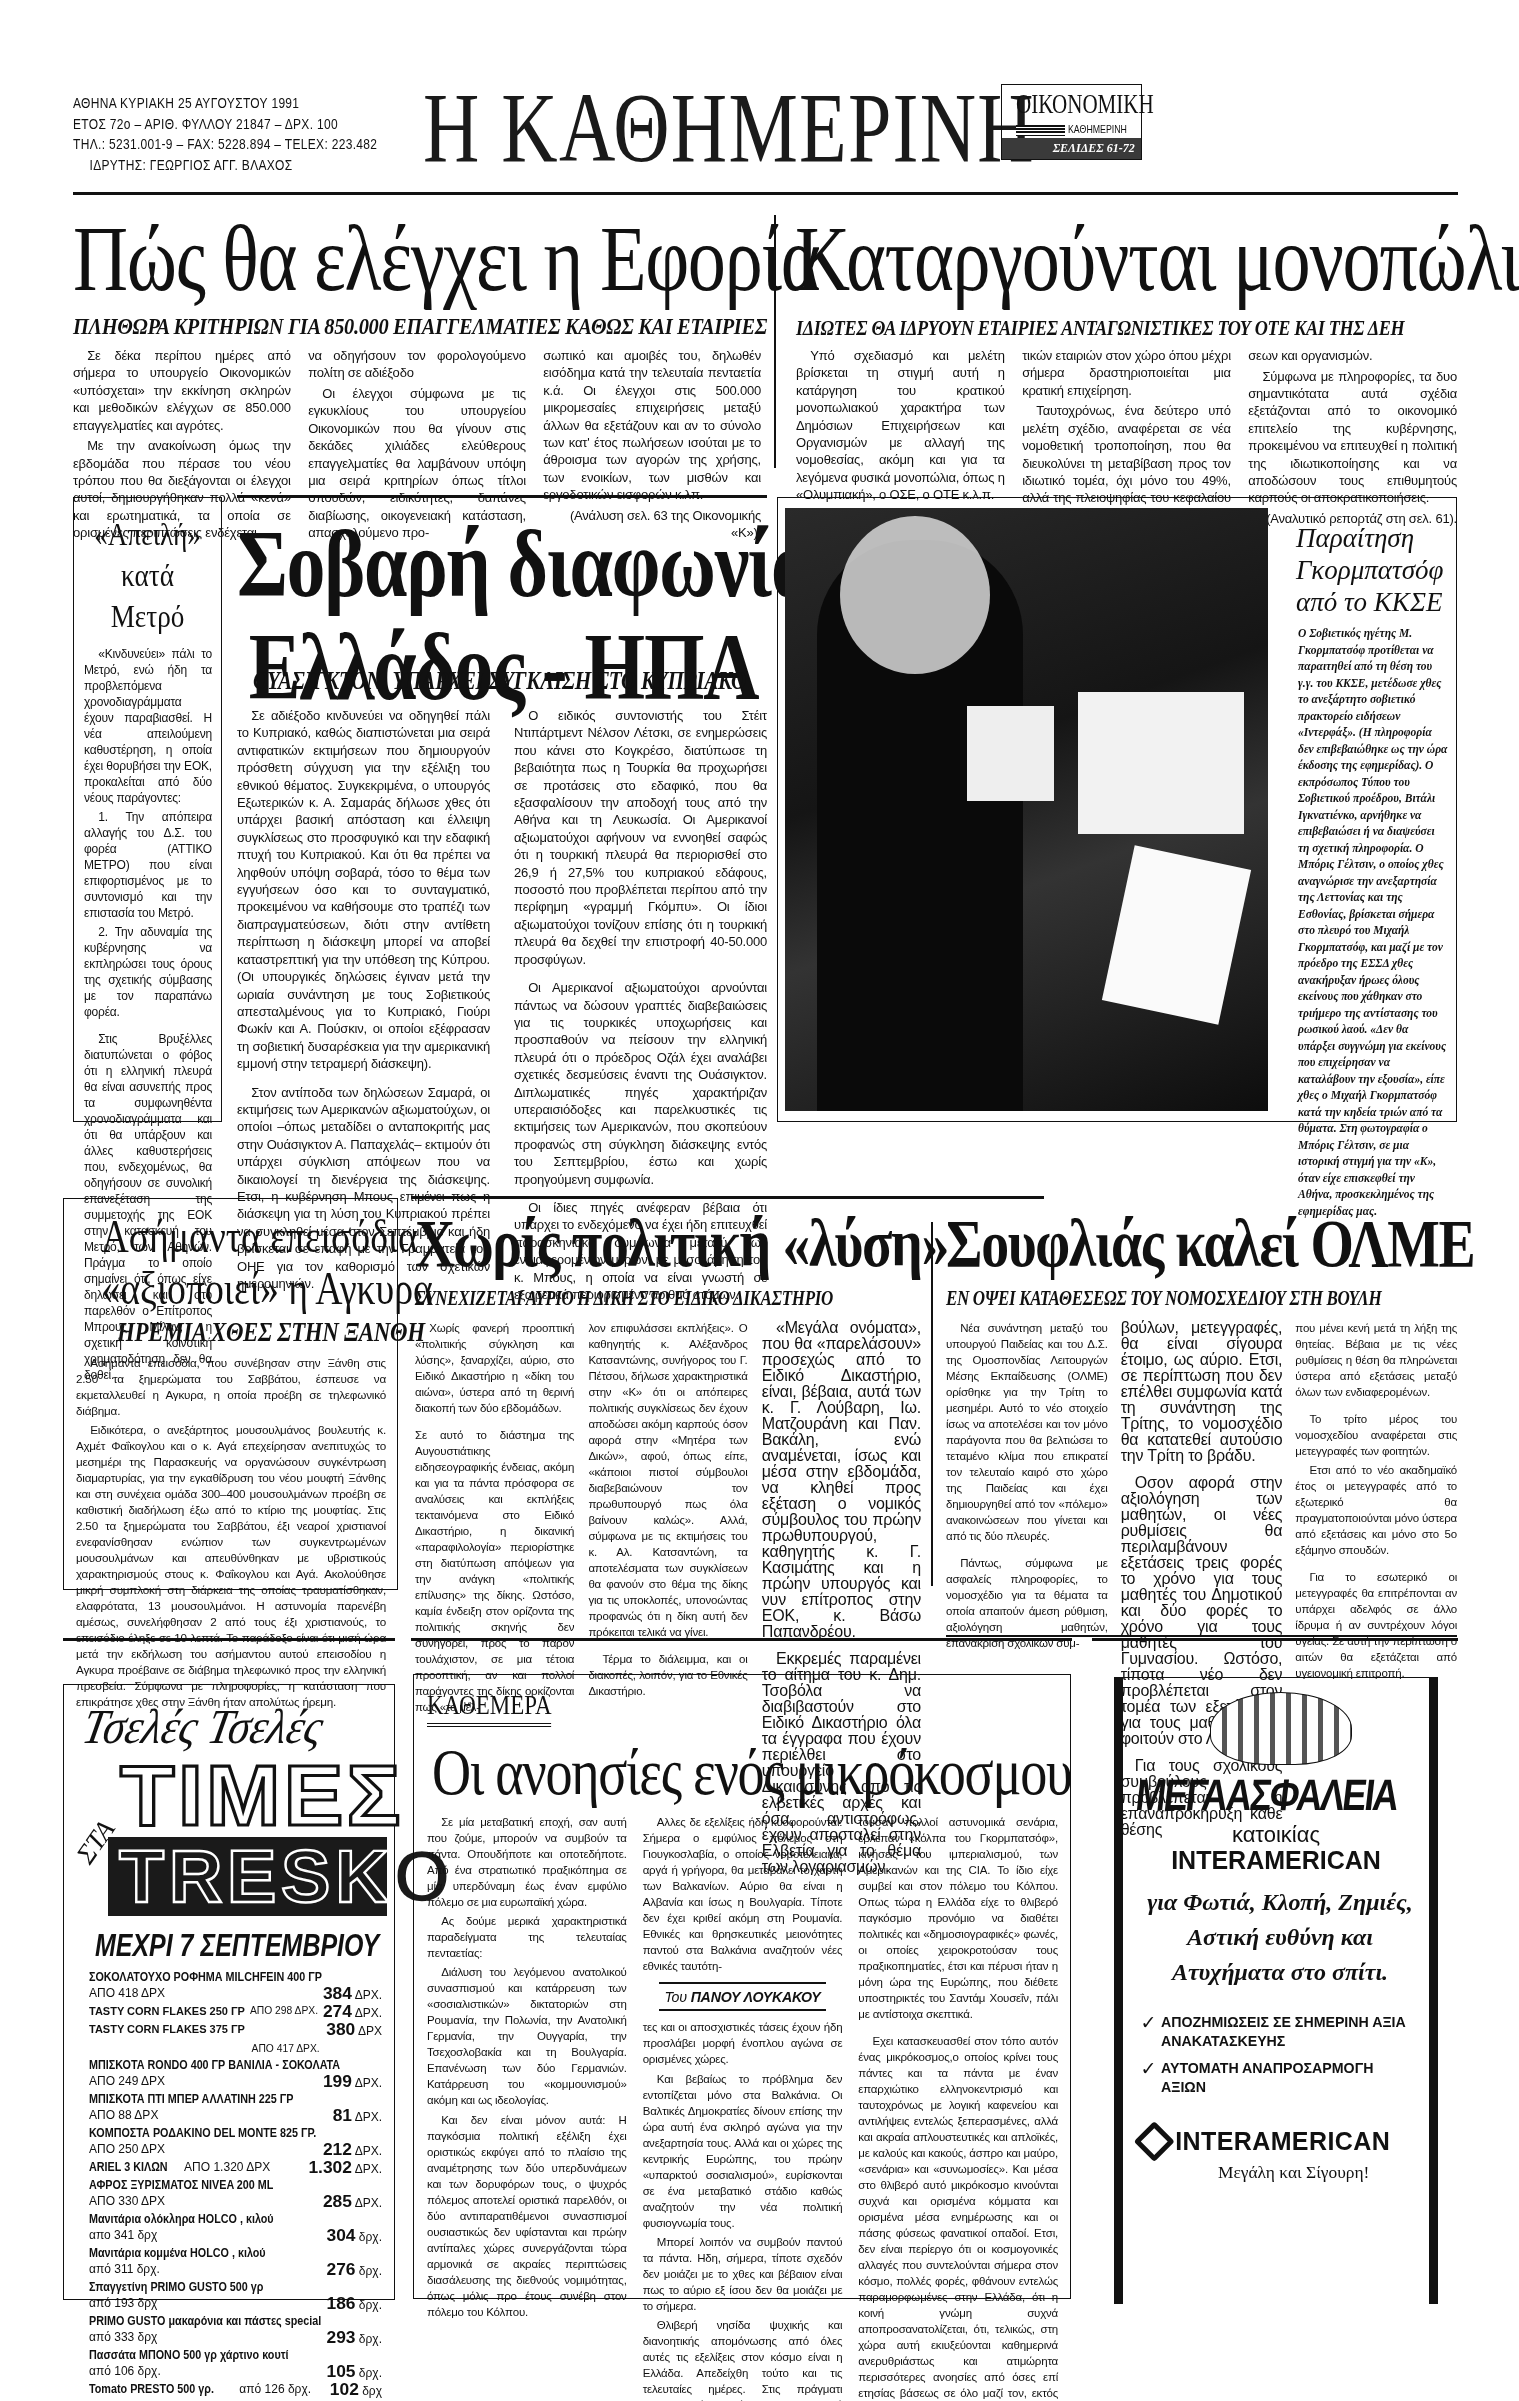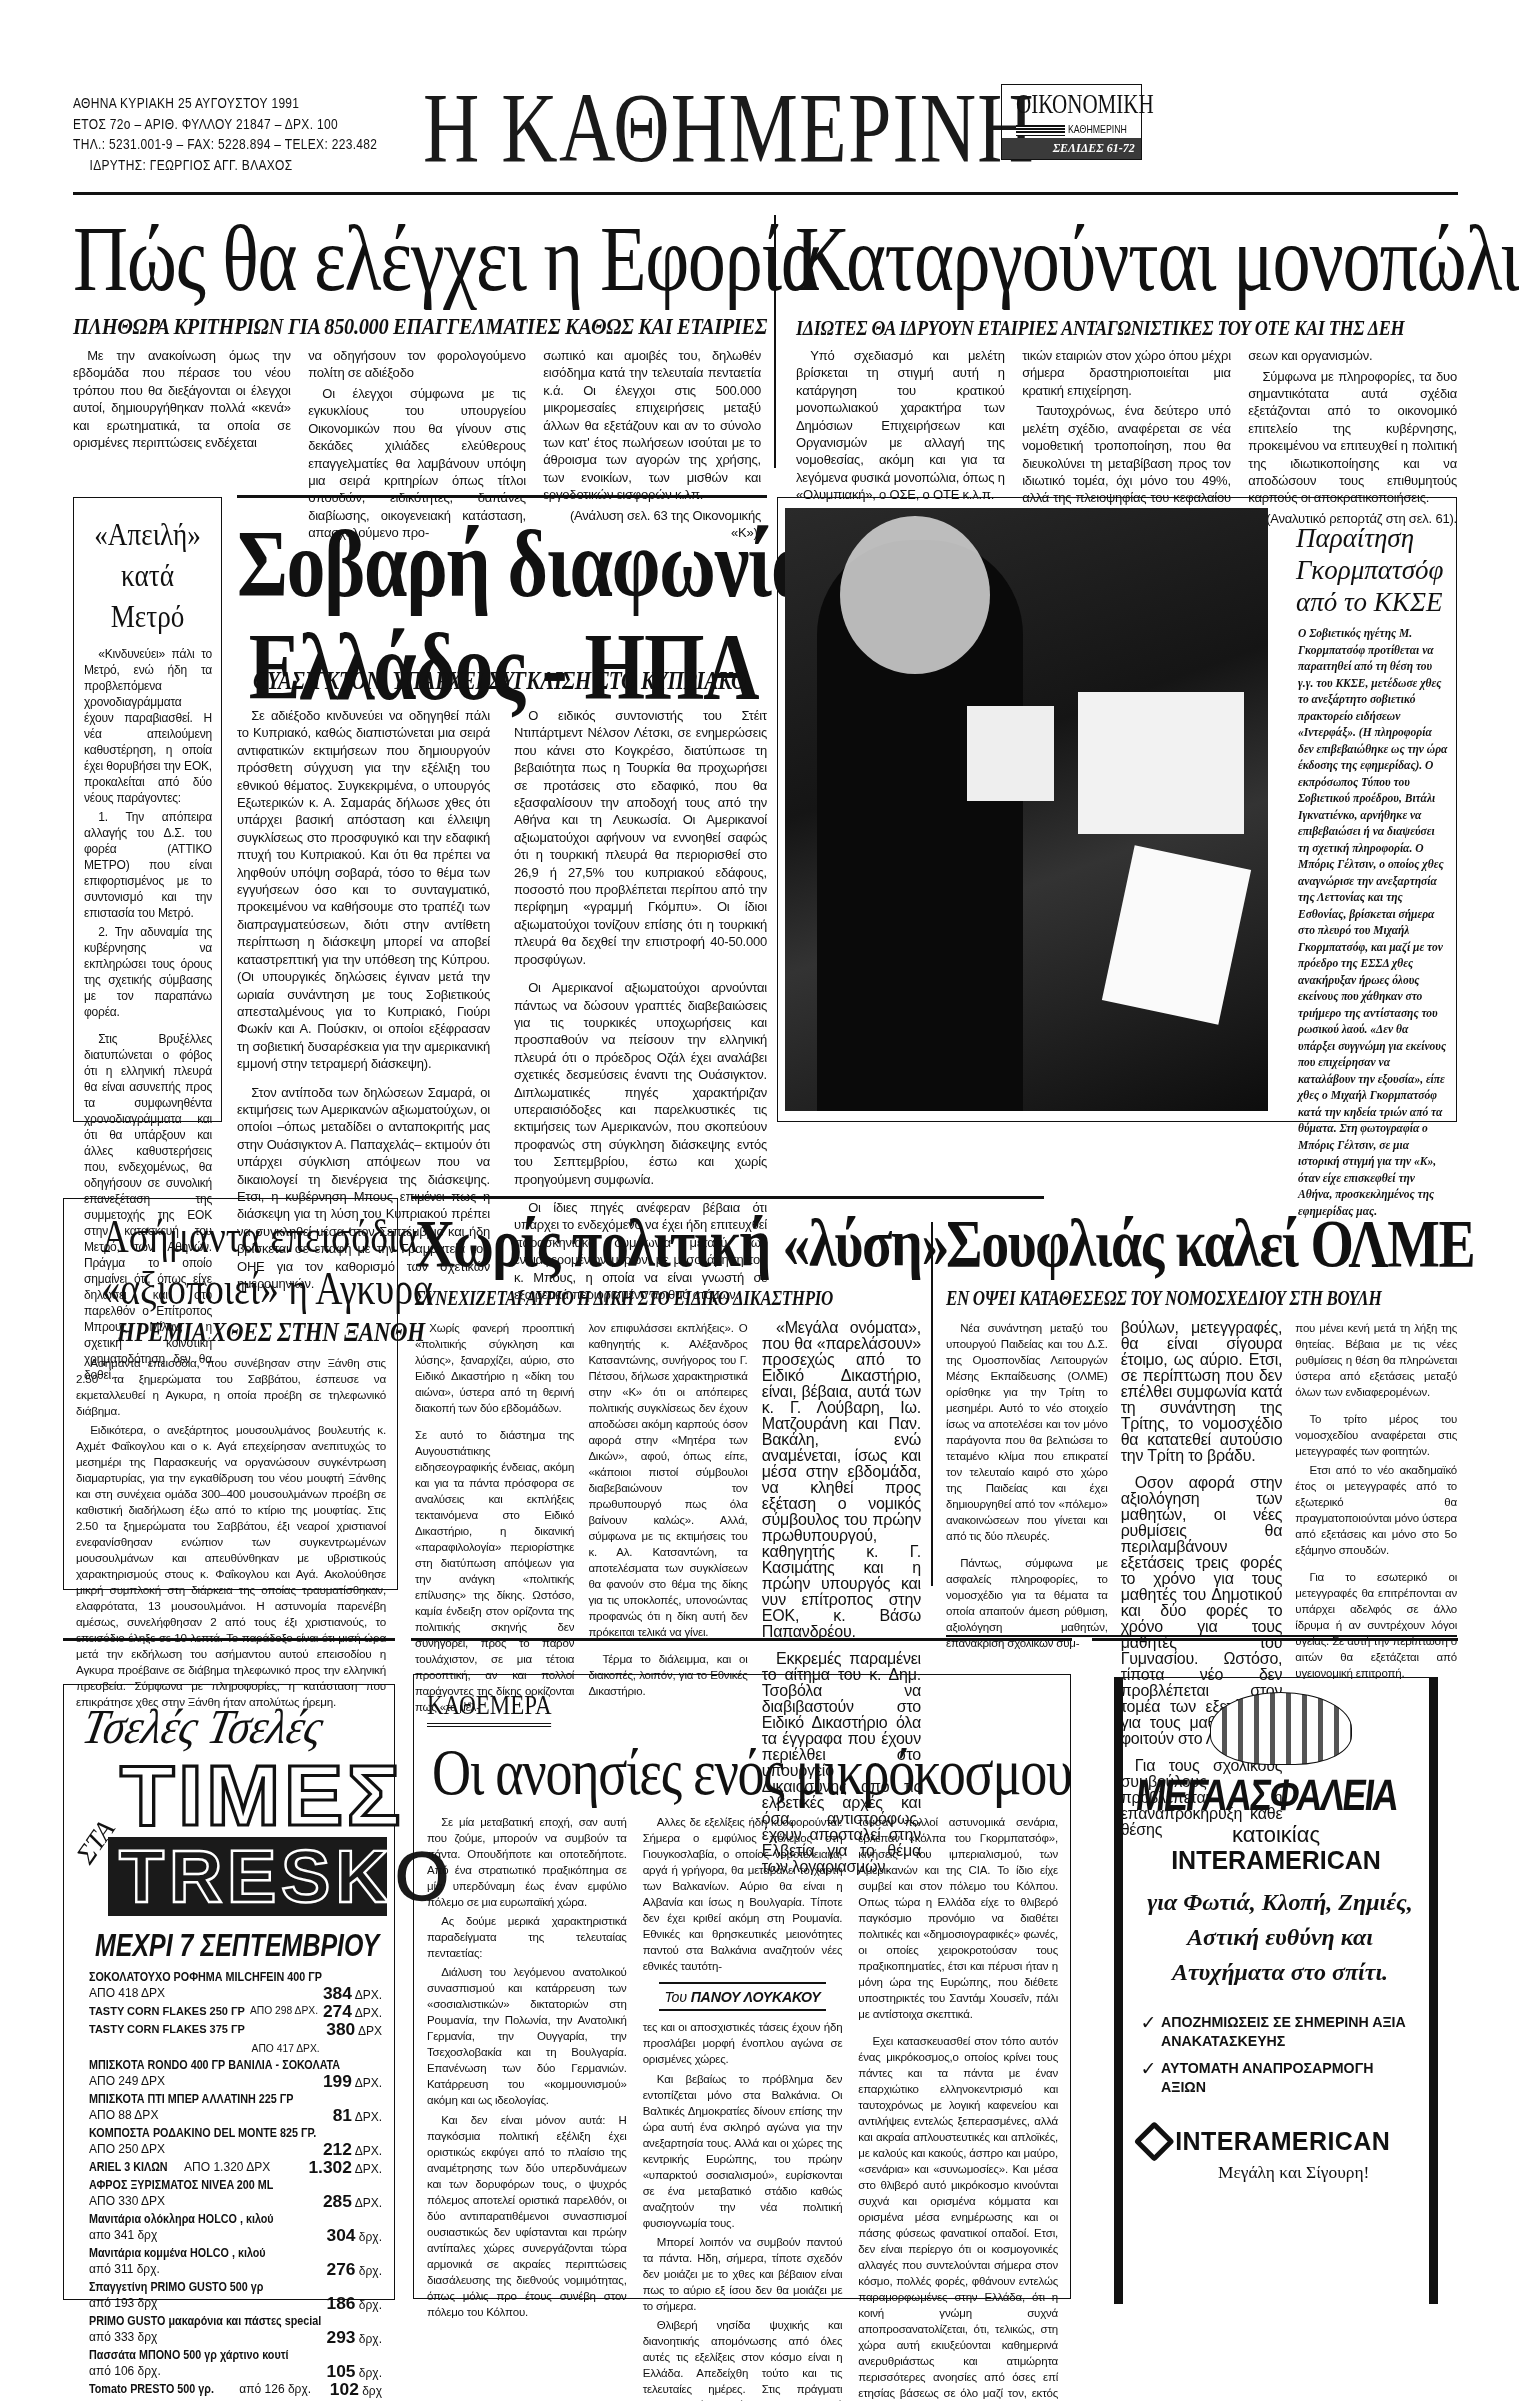--- a/index.html
+++ b/index.html
@@ -40,20 +40,21 @@
   <div style="position:absolute; left:14.2px; top:40px; width:49px; height:11px; background:repeating-linear-gradient(#111 0 1.6px, #fff 1.6px 3.2px);"></div>
   <div class="sans" style="position:absolute; left:66px; top:38px; font-size:11px; transform:scaleX(0.8); transform-origin:left top; white-space:nowrap;">ΚΑΘΗΜΕΡΙΝΗ</div>
   <div class="serif" style="position:absolute; left:0; right:0; bottom:0; height:20.6px; background:#3a3a3a; color:#fff; font-size:12px; font-weight:bold; font-style:italic; line-height:20.6px; text-align:right; padding-right:6.3px;">ΣΕΛΙΔΕΣ 61-72</div>
 </div>
 <div class="rule" style="left:73px; top:192px; width:1385px; height:3.2px;"></div>
 
 <div class="abs hl" style="left:73px; top:212px; font-size:93px;">Πώς θα ελέγχει η Εφορία</div>
 <div class="abs kicker" style="left:73px; top:313px; font-size:24px;">ΠΛΗΘΩΡΑ ΚΡΙΤΗΡΙΩΝ ΓΙΑ 850.000 ΕΠΑΓΓΕΛΜΑΤΙΕΣ ΚΑΘΩΣ ΚΑΙ ΕΤΑΙΡΙΕΣ</div>
 <div class="cols" style="left:73px; top:347px; width:688px; height:119px;">
   <div class="col">
+      <p>Σε δέκα περίπου ημέρες από σήμερα το υπουργείο Οικονομικών «υπόσχεται» την εκκίνηση σκληρών και μεθοδικών ελέγχων σε 850.000 επαγγελματίες και αγρότες.</p>
       <p>Με την ανακοίνωση όμως την εβδομάδα που πέρασε του νέου τρόπου που θα διεξάγονται οι έλεγχοι αυτοί, δημιουργήθηκαν πολλά «κενά» και ερωτηματικά, τα οποία σε ορισμένες περιπτώσεις ενδέχεται</p>
     </div>
   <div class="col">
       <p style="text-indent:0">να οδηγήσουν τον φορολογούμενο πολίτη σε αδιέξοδο</p>
       <p>Οι έλεγχοι σύμφωνα με τις εγκυκλίους του υπουργείου Οικονομικών που θα γίνουν στις δεκάδες χιλιάδες ελεύθερους επαγγελματίες θα λαμβάνουν υπόψη μια σειρά κριτηρίων όπως τίτλοι σπουδών, ειδικότητες, δαπάνες διαβίωσης, οικογενειακή κατάσταση, απασχολούμενο προ-</p>
     </div>
   <div class="col">
       <p style="text-indent:0">σωπικό και αμοιβές του, δηλωθέν εισόδημα κατά την τελευταία πενταετία κ.ά. Οι έλεγχοι στις 500.000 μικρομεσαίες επιχειρήσεις μεταξύ άλλων θα εξετάζουν και αν το σύνολο των κατ' έτος πωλήσεων ισούται με το άθροισμα των αγορών της χρήσης, των ενοικίων, των μισθών και εργοδοτικών εισφορών κ.λπ.</p>
       <p style="text-align:right">(Ανάλυση σελ. 63 της Οικονομικής «Κ»).</p>
     </div>

